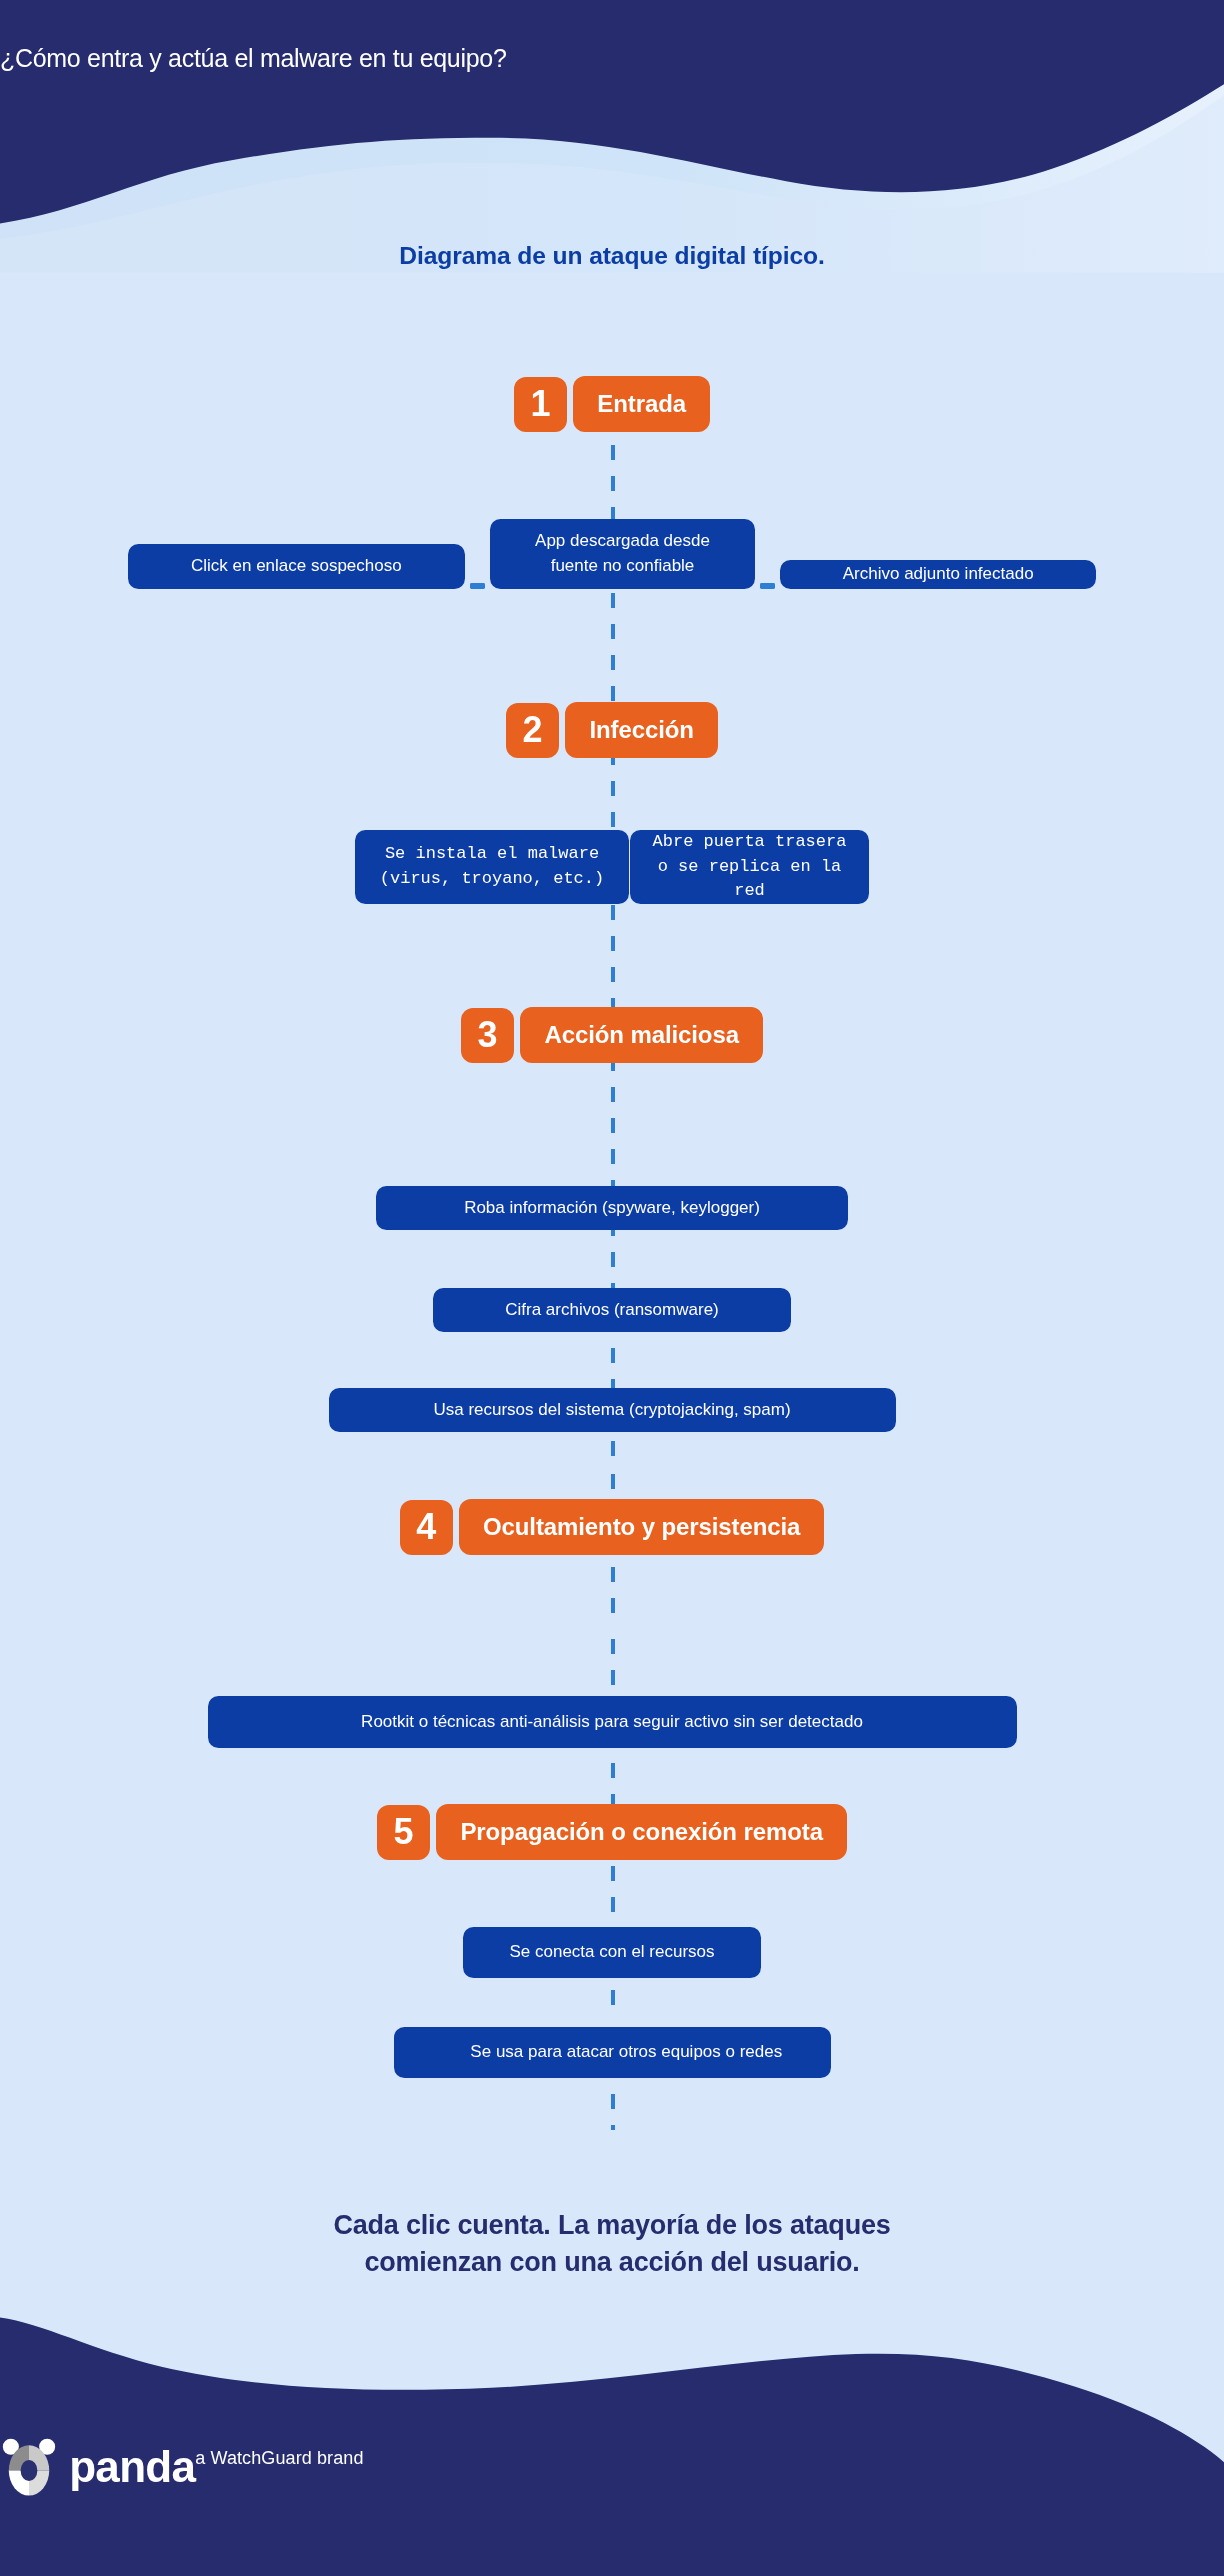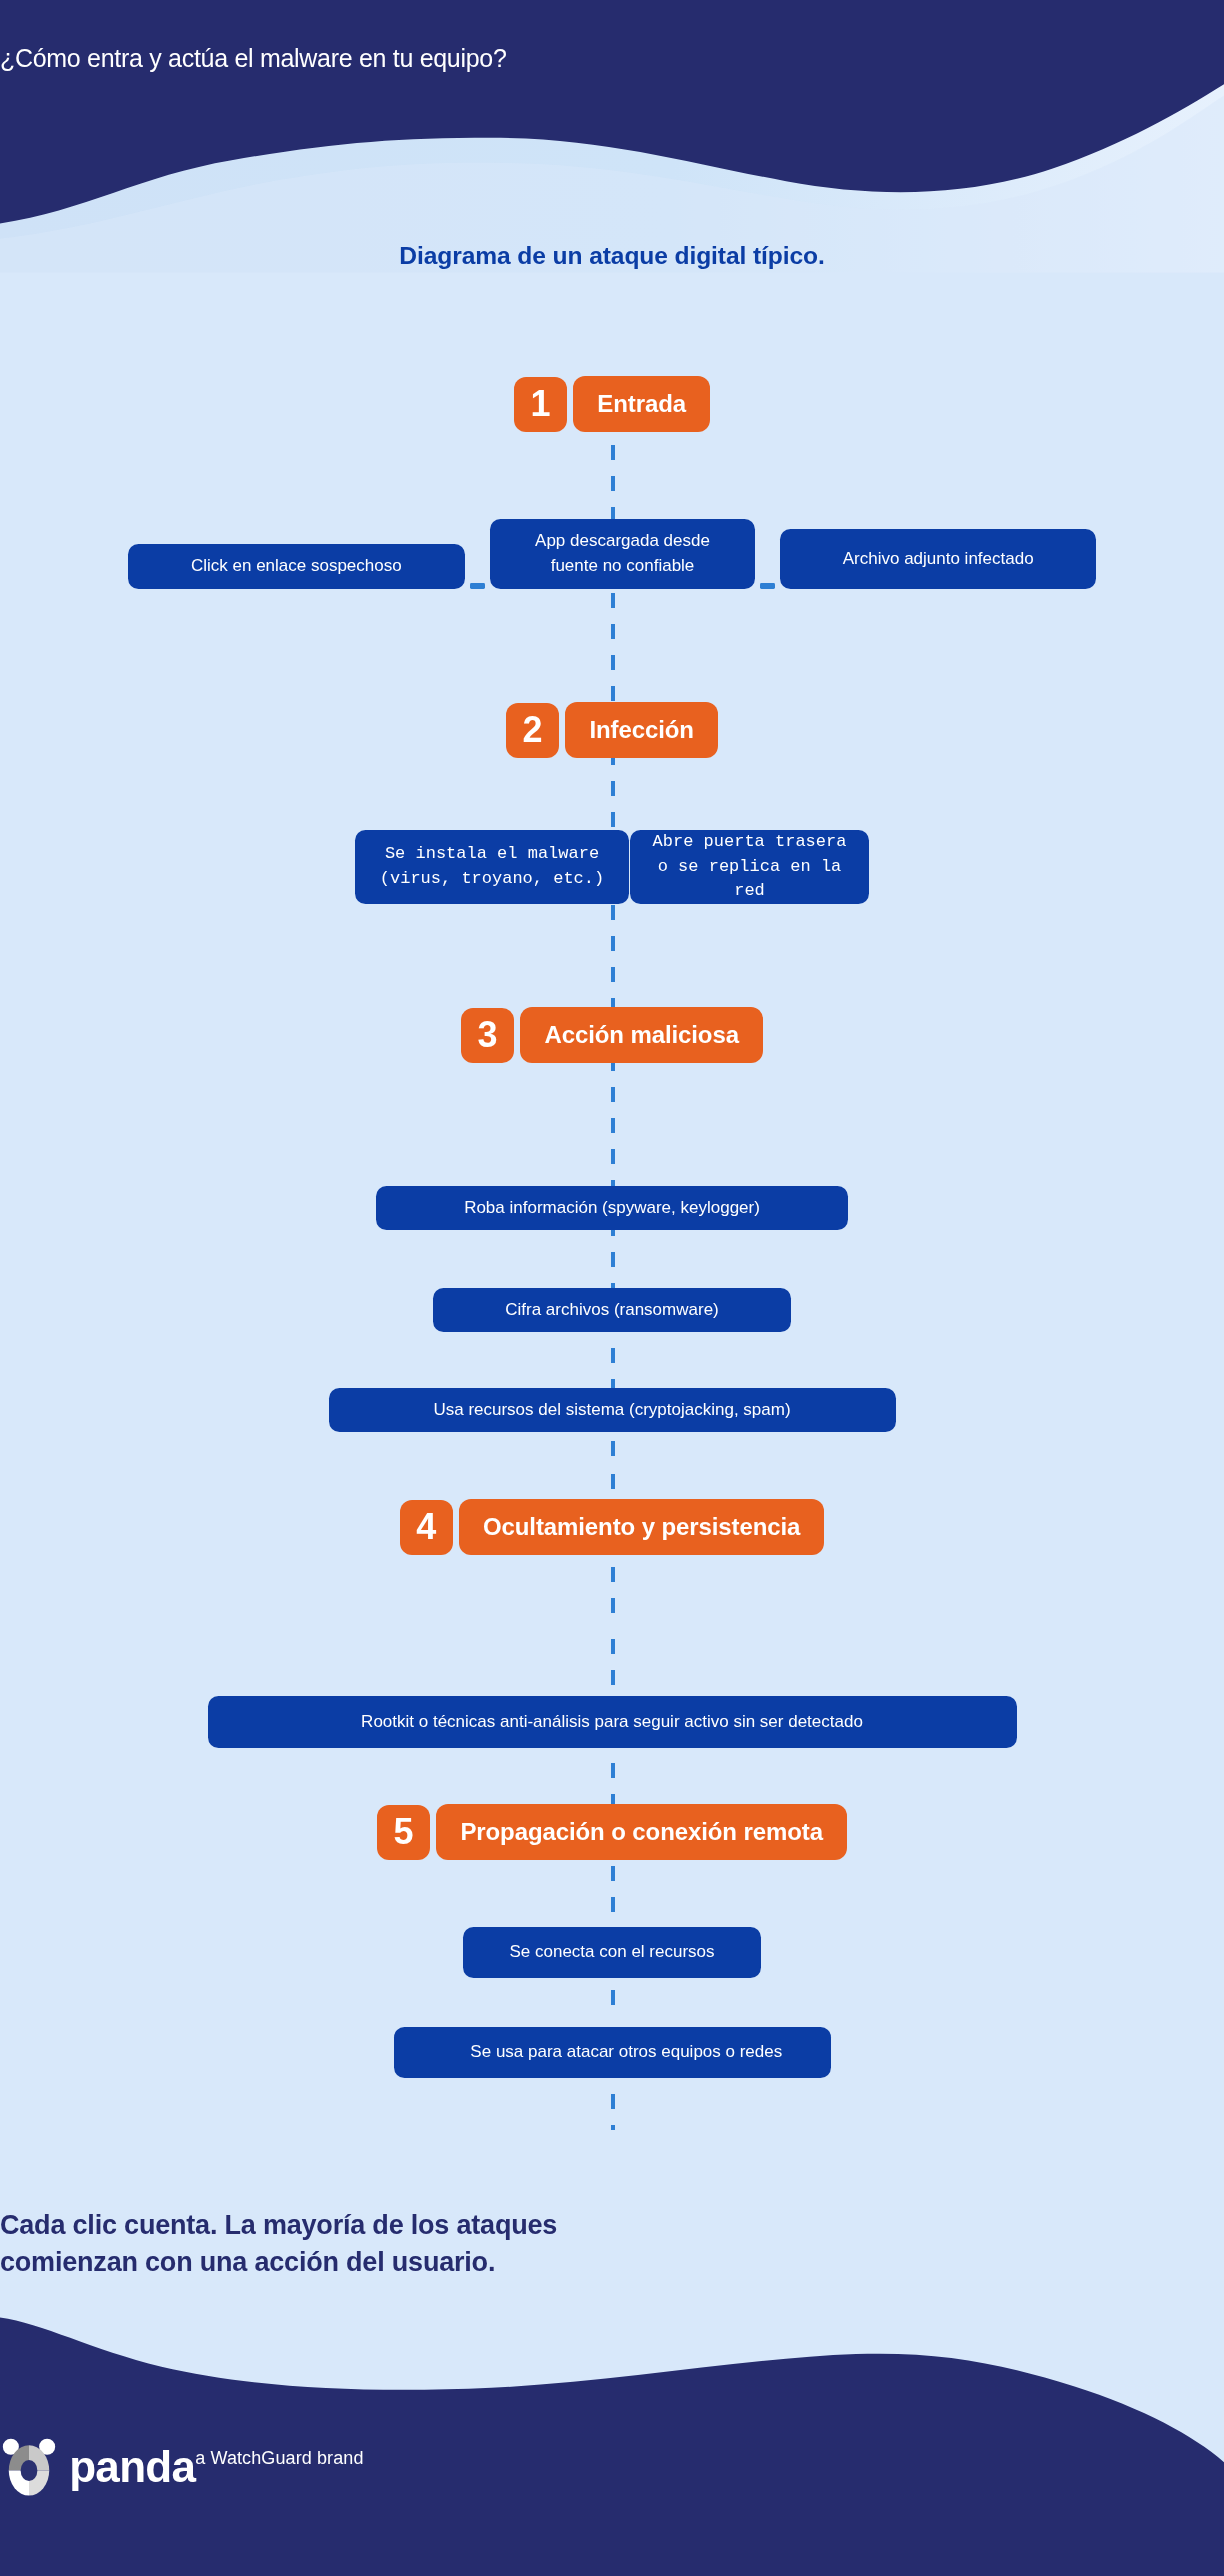--- a/index.html
+++ b/index.html
@@ -150,20 +150,21 @@
     flex:0 0 auto;
     margin:0 4.9px;
   }
 
   
   .closing {
     position:absolute;
     left:0;
     top:2207px;
     width:1224px;
+    text-align:center;
     color:#262c6e;
     font-size:27px;
     font-weight:bold;
     line-height:1.38;
     letter-spacing:-0.2px;
     z-index:4;
   }
 
   
   .footer-band {
@@ -252,21 +253,21 @@
       <div class="step-num">1</div>
       <div class="step-title">Entrada</div>
     </div>
 
     <div class="row" style="top:519px;align-items:flex-end;">
       <div class="box" style="width:337px;height:45px;">Click en enlace sospechoso</div>
       <div class="hconn"></div>
       <div class="box two-line" style="width:265px;height:70px;white-space:pre-line;">App descargada desde
 fuente no confiable</div>
       <div class="hconn"></div>
-      <div class="box" style="width:316px;height:60px;">Archivo adjunto infectado</div>
+      <div class="box" style="width:316px;height:29px;">Archivo adjunto infectado</div>
     </div>
 
     <div class="step-row" style="top:702px;">
       <div class="step-num">2</div>
       <div class="step-title">Infección</div>
     </div>
 
     <div class="row" style="top:830px;gap:1px;font-family:Liberation Mono, monospace;">
       <div class="box two-line" style="width:274px;height:74px;white-space:pre-line;">Se instala el malware
 (virus, troyano, etc.)</div>

